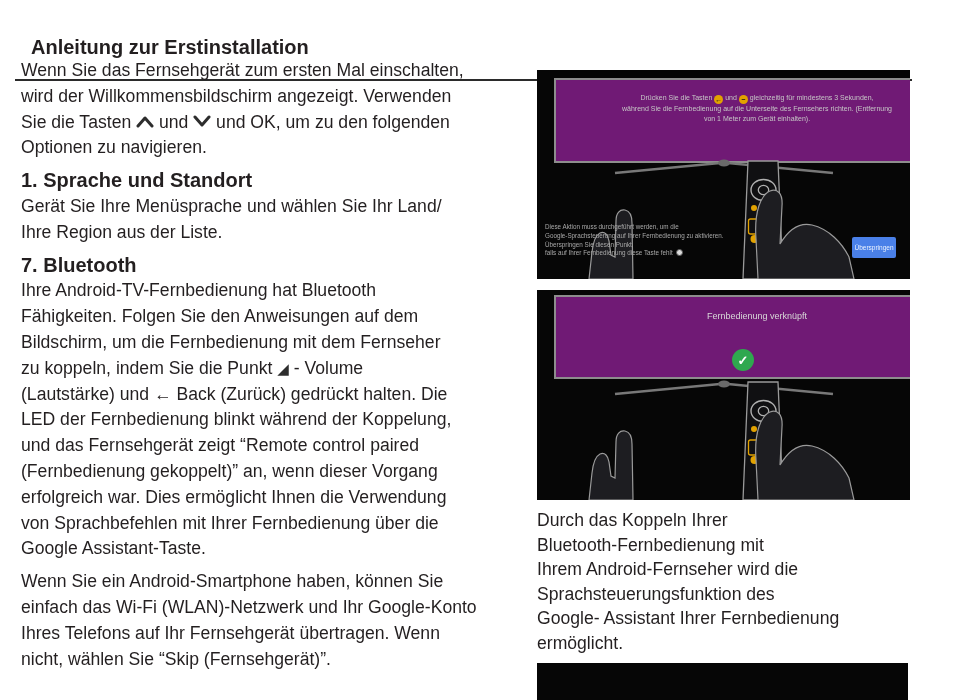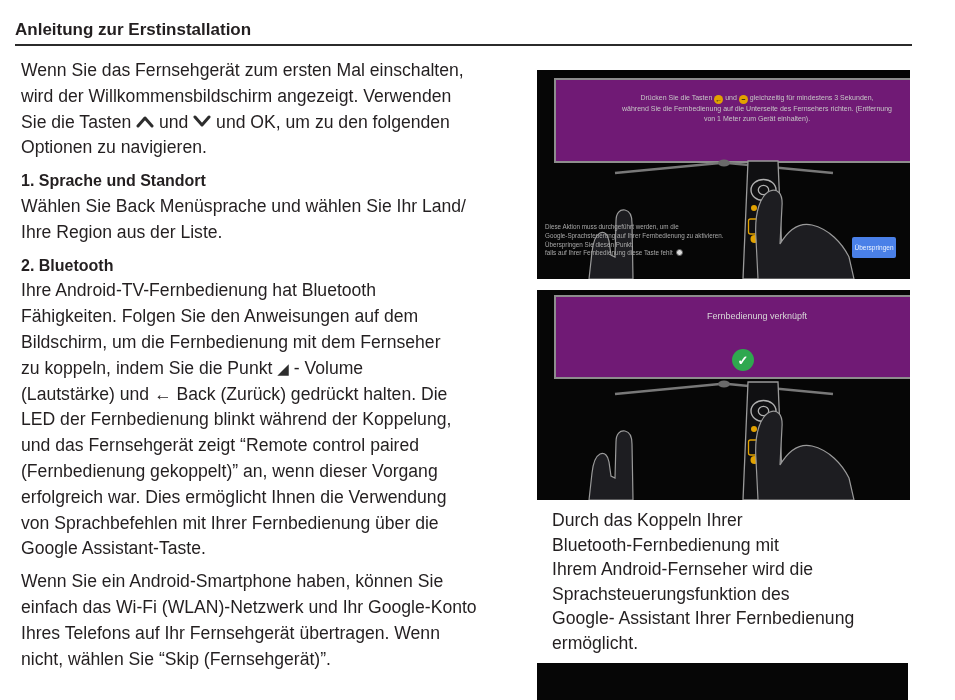--- a/index.html
+++ b/index.html
@@ -7,30 +7,30 @@
     position:relative; width:955px; height:700px; overflow:hidden;
     background:#ffffff; color:#231f20;
     font-family:"Liberation Sans", sans-serif;
   }
 
   
   .header {
     position:absolute; left:15px; top:20px; width:897px;
     border-bottom:2px solid #2b2b2b; padding-bottom:4px;
   }
-  .header h1 { margin:0; font-size:17px; font-weight:bold; }
+  .header h1 { margin:16px; font-size:20px; font-weight:bold; }
 
   
   .left-col {
     position:absolute; left:21px; top:58px; width:522px;
     font-size:17.6px; line-height:25.8px;
   }
   .left-col p { margin:0; white-space:pre-line; }
   .sec { margin-top:7px; }
-  .sec h2 { margin:0; font-size:16px; font-weight:bold; line-height:25.8px; }
+  .sec h2 { margin:0; font-size:20px; font-weight:bold; line-height:25.8px; }
   .chev svg { width:18px; height:13px; vertical-align:0px; }
   .glyph-vol { font-size:15px; color:#2d2d2d; letter-spacing:0; }
   .glyph-back { font-weight:bold; }
 
   
   .right-col { position:absolute; left:537px; top:70px; width:373px; }
   .screen { position:relative; width:373px; background:#060606; overflow:hidden; }
   .screen1 { height:209px; }
   .screen2 { height:210px; margin-top:11px; }
   .tv-frame {
@@ -63,21 +63,21 @@
     border-radius:2px; color:#eaf1ff; font-size:6.5px;
     display:flex; align-items:center; justify-content:center;
   }
   .tv-status { margin:14px 0 0; text-align:center; font-size:9px; color:#d8d8d8; }
   .check {
     position:absolute; left:176px; top:52px; width:22px; height:22px;
     border-radius:50%; color:#ffffff; font-size:13px; font-weight:bold;
     display:flex; align-items:center; justify-content:center;
   }
   .caption {
-    margin:8px 15px 0; font-size:17.6px; line-height:24.6px;
+    margin:8px 0 0; font-size:17.6px; line-height:24.6px;
     white-space:pre-line; color:#231f20;
   }
   .screen3 { margin-top:7px; width:371px; height:45px; background:#060606; }
 </style>
 </head>
 <body>
 
 <div class="page">
 
   <div class="header">
@@ -89,26 +89,26 @@
 wird der Willkommensbildschirm angezeigt. Verwenden
 Sie die Tasten </span><span class="chev"><svg viewBox="0 0 18 13">
             <path d="M2,11 L9,3 L16,11" fill="none" stroke="#2d2d2d" stroke-width="3" stroke-linecap="round" stroke-linejoin="round"></path>
           </svg></span><span> und </span><span class="chev"><svg viewBox="0 0 18 13">
             <path d="M2,2 L9,10 L16,2" fill="none" stroke="#2d2d2d" stroke-width="3" stroke-linecap="round" stroke-linejoin="round"></path>
           </svg></span><span> und OK, um zu den folgenden
 Optionen zu navigieren.</span></p>
 
     <div class="sec">
       <h2>1. Sprache und Standort</h2>
-      <p>Wählen Sie Back Menüsprache und wählen Sie Ihr Land/
+      <p>Gerät Sie Ihre Menüsprache und wählen Sie Ihr Land/
 Ihre Region aus der Liste.</p>
     </div>
 
     <div class="sec">
-      <h2>2. Bluetooth</h2>
+      <h2>7. Bluetooth</h2>
       <p><span>Ihre Android-TV-Fernbedienung hat Bluetooth
 Fähigkeiten. Folgen Sie den Anweisungen auf dem
 Bildschirm, um die Fernbedienung mit dem Fernseher
 zu koppeln, indem Sie die Punkt </span><span class="glyph-vol">◢</span><span> - Volume
 (Lautstärke) und </span><span class="glyph-back">←</span><span> Back (Zurück) gedrückt halten. Die
 LED der Fernbedienung blinkt während der Koppelung,
 und das Fernsehgerät zeigt “Remote control paired
 (Fernbedienung gekoppelt)” an, wenn dieser Vorgang
 erfolgreich war. Dies ermöglicht Ihnen die Verwendung
 von Sprachbefehlen mit Ihrer Fernbedienung über die

